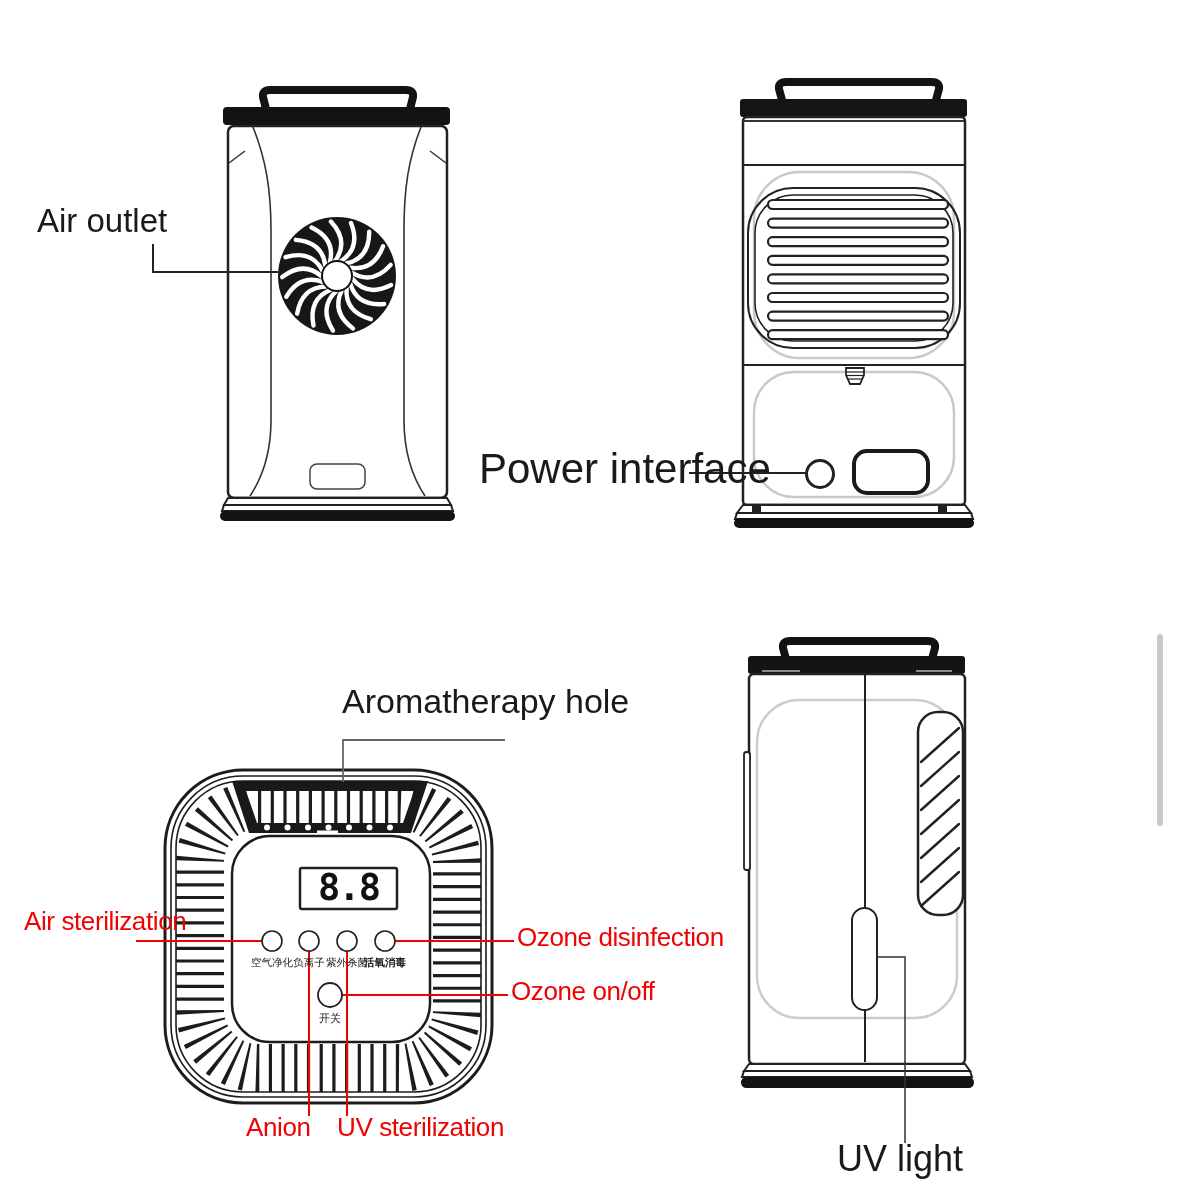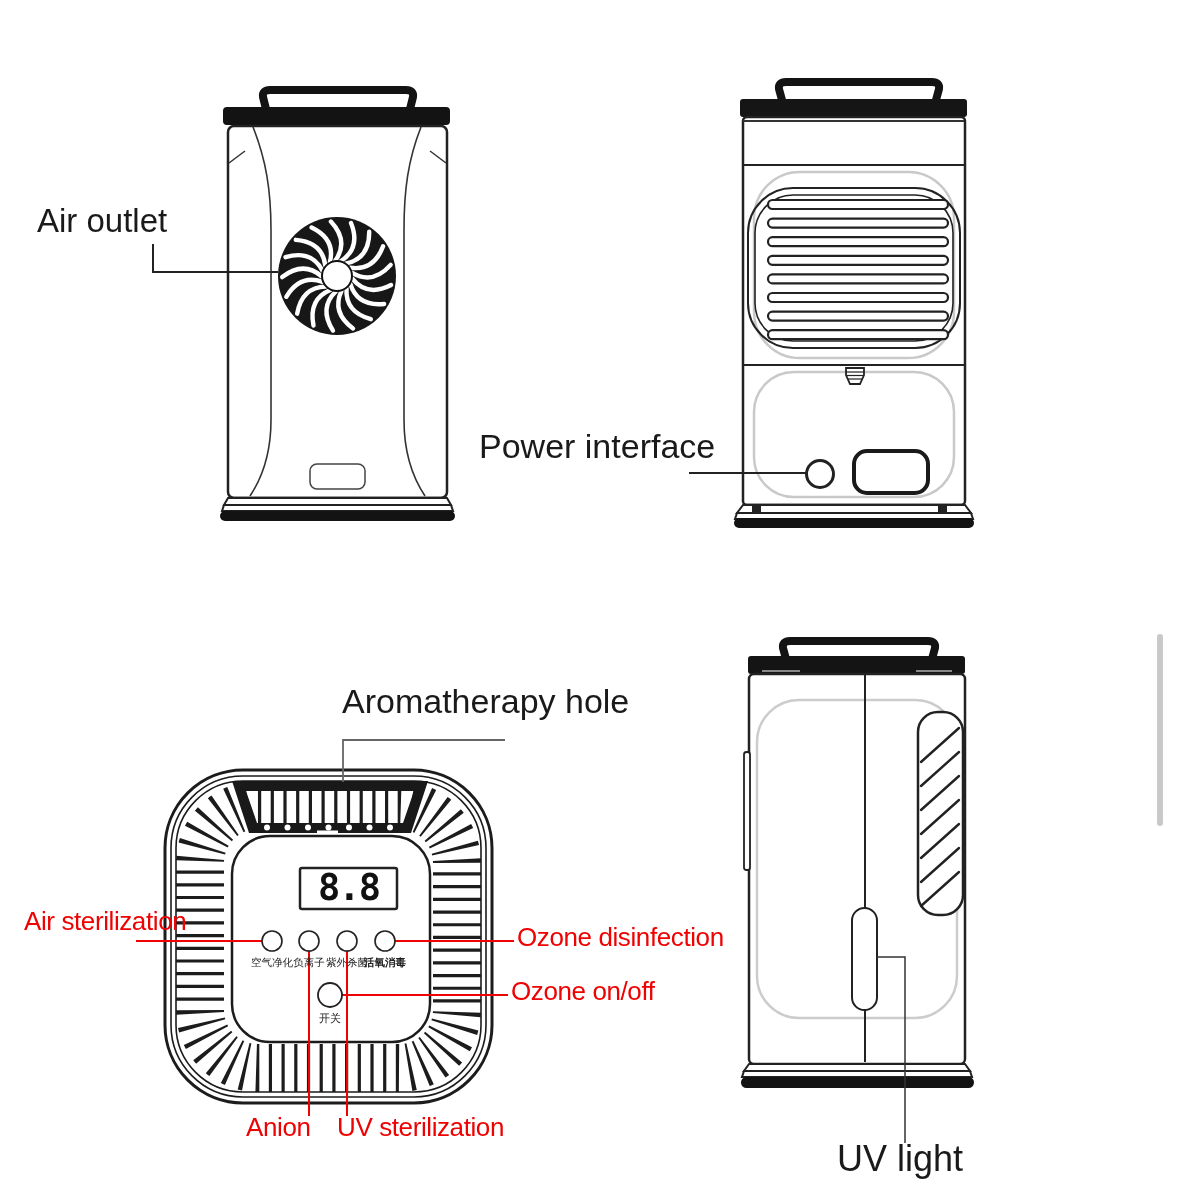--- a/index.html
+++ b/index.html
@@ -172,21 +172,21 @@
     <rect x="852" y="908" width="25" height="102" rx="12.5" fill="#ffffff" stroke="#222" stroke-width="2"></rect>
     <path d="M749,1064 L744,1071 L970,1071 L965,1064 Z" fill="#ffffff" stroke="#222" stroke-width="2"></path>
     <path d="M744,1071 L742,1077 L972,1077 L970,1071 Z" fill="#ffffff" stroke="#222" stroke-width="2"></path>
     <rect x="741" y="1077" width="233" height="11" rx="5.5" fill="#131313"></rect>
 
     <polyline points="877,957 905,957 905,1143" fill="none" stroke="#333" stroke-width="1.5"></polyline>
   </g>
 </svg>
 
 <div class="lbl big" style="left:37px;top:204px;text-align:right;">Air outlet</div>
-<div class="lbl big" style="left:479px;top:429px;font-size:34px;">Power interface</div>
+<div class="lbl big" style="left:479px;top:447px;font-size:42px;">Power interface</div>
 <div class="lbl big" style="left:342px;top:684px;font-size:34px;">Aromatherapy hole</div>
 <div class="lbl big" style="left:837px;top:1140px;font-size:36px;">UV light</div>
 
 <div class="lbl red" style="left:24px;top:908px;">Air sterilization</div>
 <div class="lbl red" style="left:517px;top:924px;text-align:right;">Ozone disinfection</div>
 <div class="lbl red" style="left:511px;top:978px;">Ozone on/off</div>
 <div class="lbl red" style="left:246px;top:1114px;text-align:right;">Anion</div>
 <div class="lbl red" style="left:337px;top:1114px;">UV sterilization</div>
 
 <div id="display-value">8.8</div>

